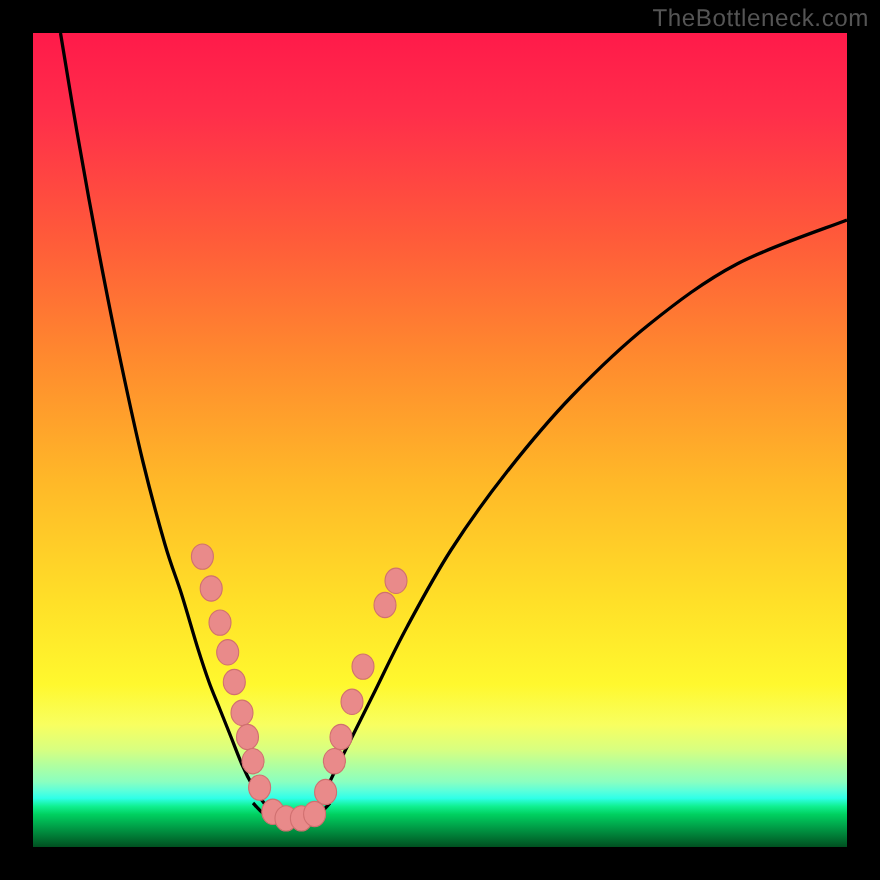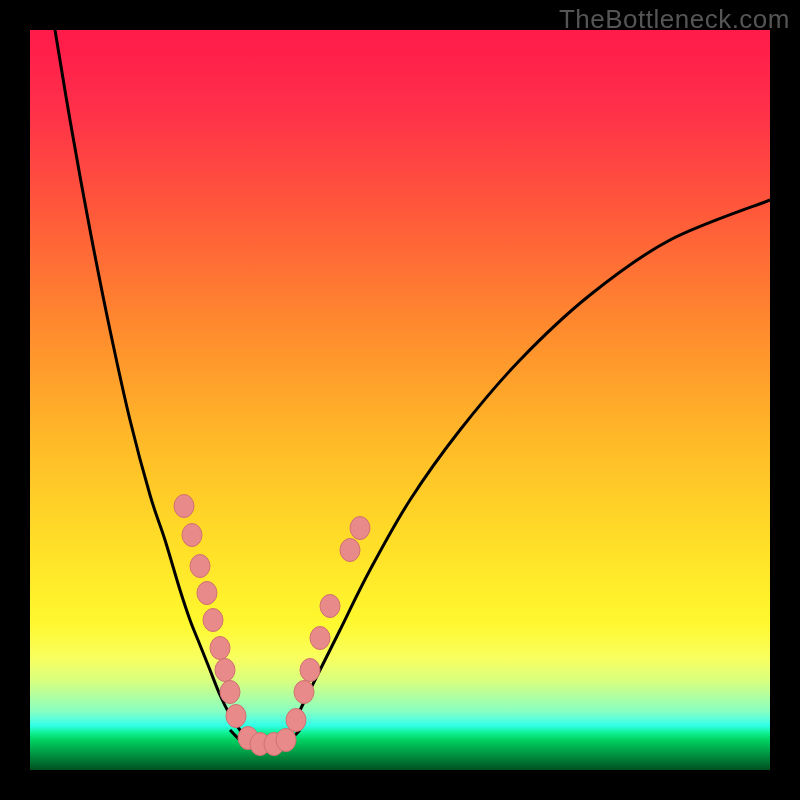--- a/index.html
+++ b/index.html
@@ -39,21 +39,21 @@
       #009040 98%,
       #007030 99%,
       #005020 100%
     );
   }
   .watermark {
     position: absolute;
     top: 4px;
     right: 10px;
     color: #555;
-    font-size: 26px;
+    font-size: 22px;
     font-weight: 500;
     letter-spacing: 0.5px;
     z-index: 10;
   }
   svg.curve {
     position: absolute;
     left: 0;
     top: 0;
     width: 740px;
     height: 740px;

